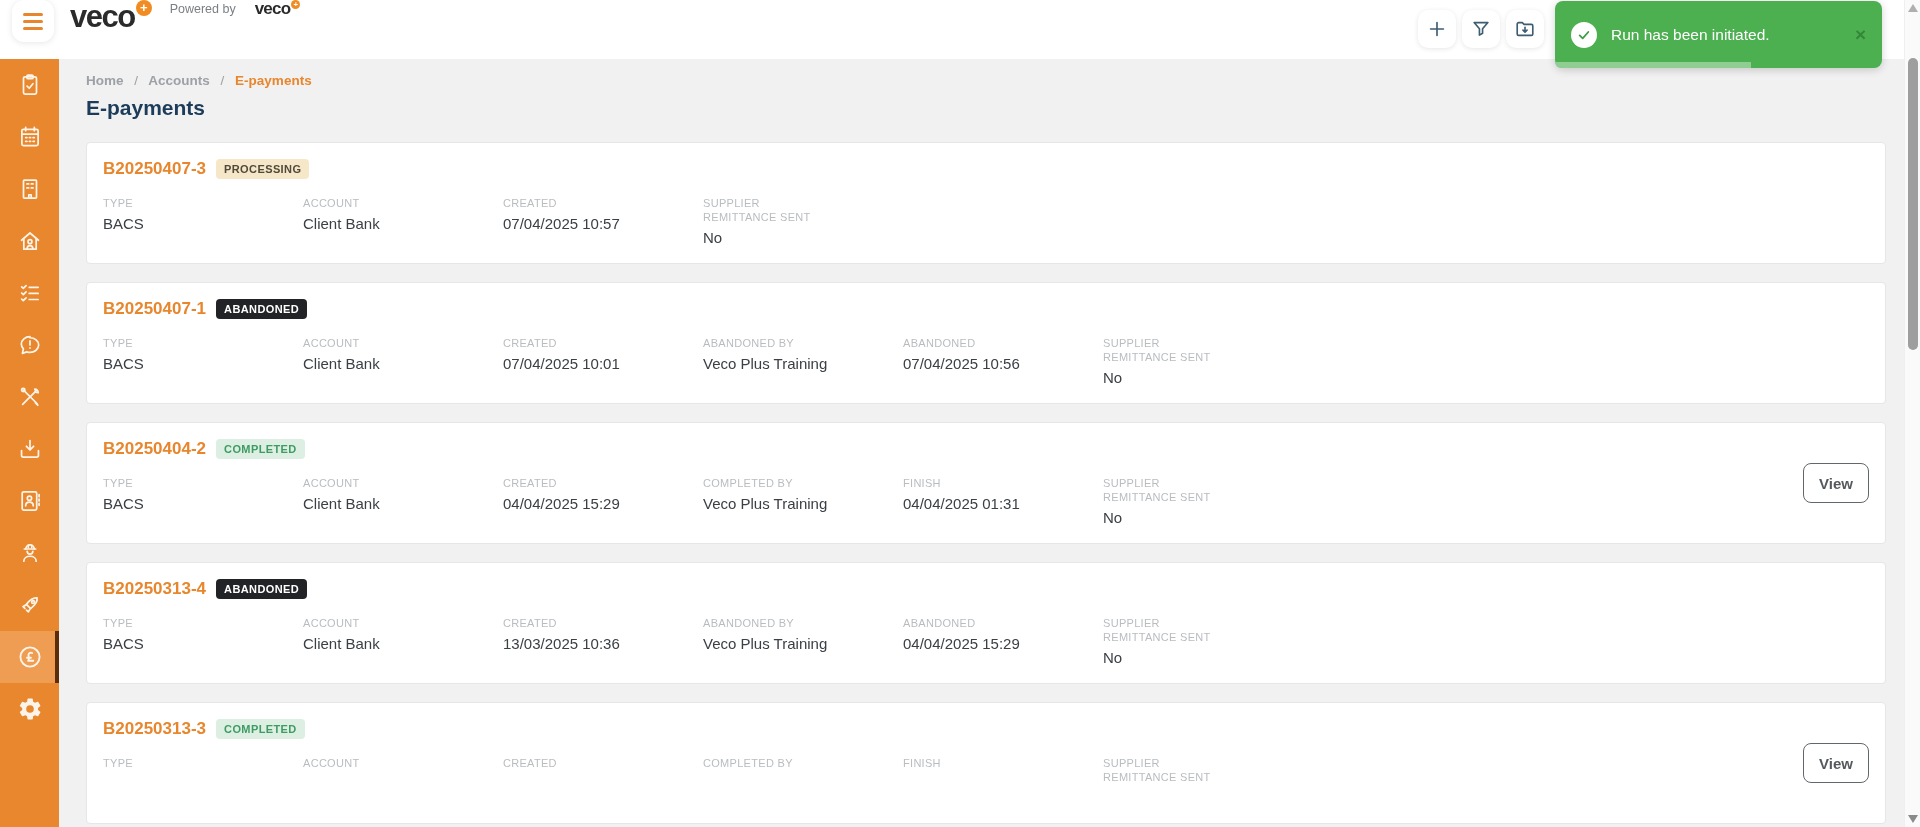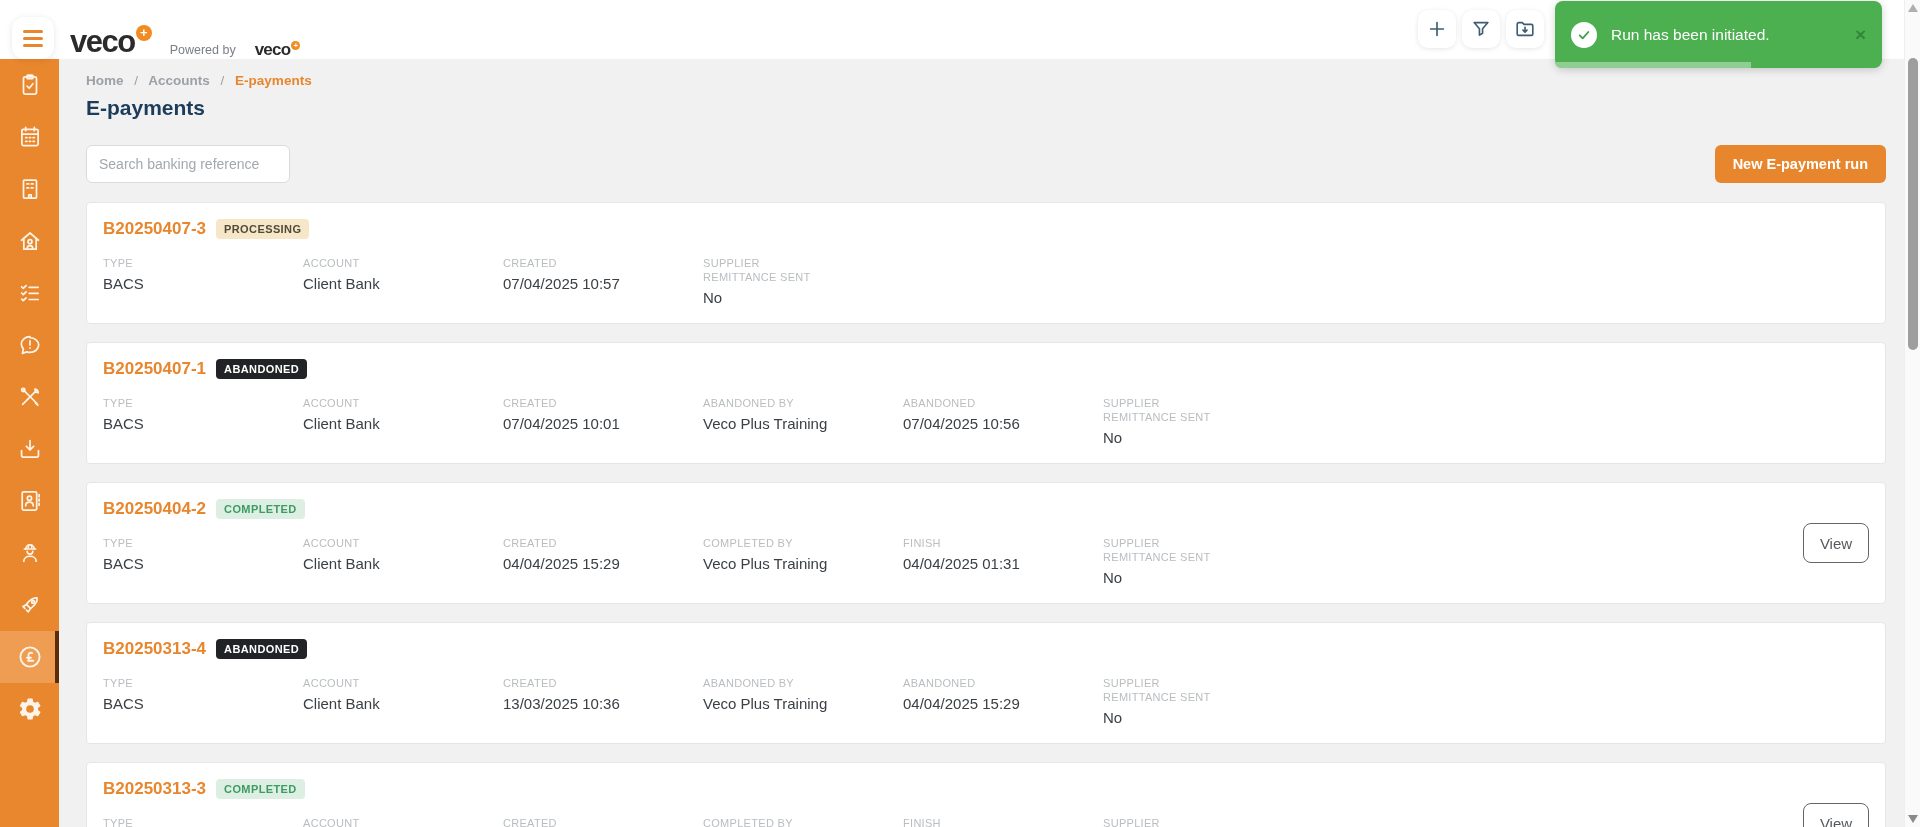--- a/index.html
+++ b/index.html
@@ -1,20 +1,20 @@
 <!DOCTYPE html>
 <html><head>
 <meta charset="utf-8">
 <title>E-payments</title>
 <style>
   * { margin:0; padding:0; box-sizing:border-box; }
   html,body { width:1920px; height:827px; overflow:hidden; font-family:"Liberation Sans", sans-serif; background:#F1F1F2; }
 
   
-  .header { position:absolute; top:0; left:0; width:1904px; height:59px; background:#FFFFFF; display:flex; align-items:flex-end; z-index:5; }
+  .header { position:absolute; top:0; left:0; width:1904px; height:59px; background:#FFFFFF; display:flex; align-items:flex-start; z-index:5; }
   .hamburger-btn { width:42px; height:42px; margin-left:12px; background:#fff; border:none; border-radius:12px; box-shadow:0 1px 6px rgba(0,0,0,.10); display:flex; flex-direction:column; justify-content:center; align-items:center; gap:4px; cursor:pointer; }
   .hamburger-btn span { display:block; width:20px; height:3px; border-radius:2px; background:#E8862D; }
   .logo { display:flex; align-items:flex-start; margin-left:16px; }
   .logo-text { font-size:31px; font-weight:800; letter-spacing:-1.5px; color:#2B2B2B; line-height:34px; }
   .logo-plus { width:16px; height:16px; border-radius:50%; background:#F08C21; color:#fff; font-size:13px; font-weight:700; line-height:16px; text-align:center; margin-top:0px; margin-left:1px; }
   .powered { display:flex; align-items:center; margin-left:18px; gap:19px; }
   .powered-label { font-size:12.5px; color:#7A7F84; }
   .powered-logo { display:flex; align-items:flex-start; }
   .powered-logo .logo-text { font-size:17px; line-height:18px; letter-spacing:-0.8px; }
   .powered-logo .logo-plus { width:9px; height:9px; font-size:8px; line-height:9px; }
@@ -59,21 +59,21 @@
   .badge { font-size:11px; font-weight:800; letter-spacing:.4px; padding:4px 8px; border-radius:4px; text-transform:uppercase; }
   .badge.processing { background:#F6E7C8; color:#4F4A3A; }
   .badge.abandoned { background:#222326; color:#FFFFFF; }
   .badge.completed { background:#DCEFE2; color:#3E9B63; }
   .fields { display:flex; margin-top:15px; }
   .field { width:200px; padding-right:10px; }
   .flabel { font-size:11px; font-weight:400; letter-spacing:.3px; color:#B9BDC0; text-transform:uppercase; line-height:14px; }
   .fvalue { font-size:15px; color:#3B4045; margin-top:4px; line-height:19px; }
   .field.narrow { width:150px; }
   .field.narrow .flabel { max-width:125px; }
-  .view-btn { position:absolute; right:16px; top:50%; transform:translateY(-50%); width:66px; height:40px; background:#fff; border:1px solid #62676B; border-radius:8px; font-size:15px; font-weight:400; color:#55595D; cursor:pointer; font-family:"Liberation Sans", sans-serif; }
+  .view-btn { position:absolute; right:16px; top:50%; transform:translateY(-50%); width:66px; height:40px; background:#fff; border:1px solid #62676B; border-radius:8px; font-size:15px; font-weight:700; color:#55595D; cursor:pointer; font-family:"Liberation Sans", sans-serif; }
 
   
   .scrollbar { position:absolute; top:0; right:0; width:16px; height:827px; background:#FAFAFA; border-left:1px solid #EFEFEF; z-index:30; }
   .scroll-up { position:absolute; top:4px; left:3px; width:0; height:0; border-left:5px solid transparent; border-right:5px solid transparent; border-bottom:8px solid #AFAFAF; }
   .scroll-thumb { position:absolute; top:58px; left:3px; width:10px; height:292px; background:#9E9E9E; border-radius:6px; }
   .scroll-down { position:absolute; bottom:4px; left:3px; width:0; height:0; border-left:5px solid transparent; border-right:5px solid transparent; border-top:8px solid #8A8A8A; }
 </style>
 </head>
 <body>
 
@@ -228,24 +228,20 @@
 <div class="content">
   <div class="breadcrumb">
     <span class="crumb">Home</span>
     <span class="sep">/</span>
     <span class="crumb">Accounts</span>
     <span class="sep">/</span>
     <span class="crumb current">E-payments</span>
   </div>
   <div class="page-title">E-payments</div>
 
-  <div class="actions-row">
-    <input class="search-input" type="text" placeholder="Search banking reference" style="">
-    <button class="primary-btn">New E-payment run</button>
-  </div>
 
   <div class="cards">
 
     <div class="card">
       <div class="card-head">
         <span class="ref">B20250407-3</span>
         <span class="badge processing">PROCESSING</span>
       </div>
       <div class="fields">
         <div class="field">

